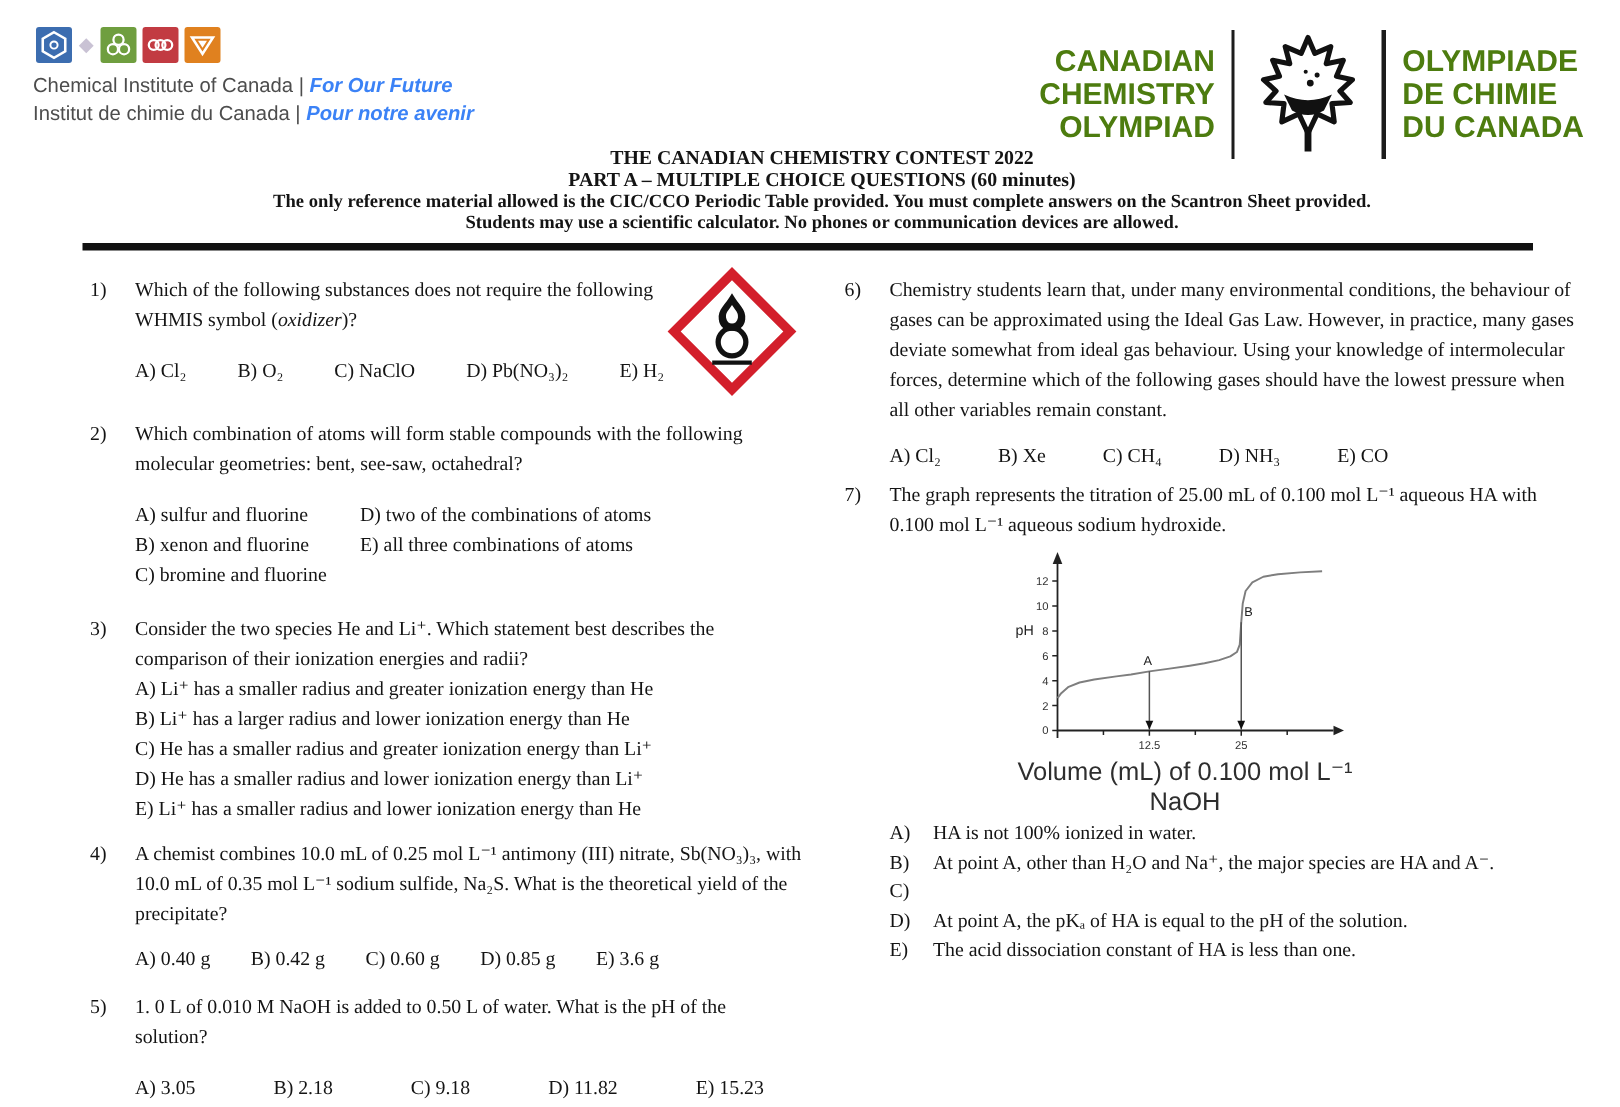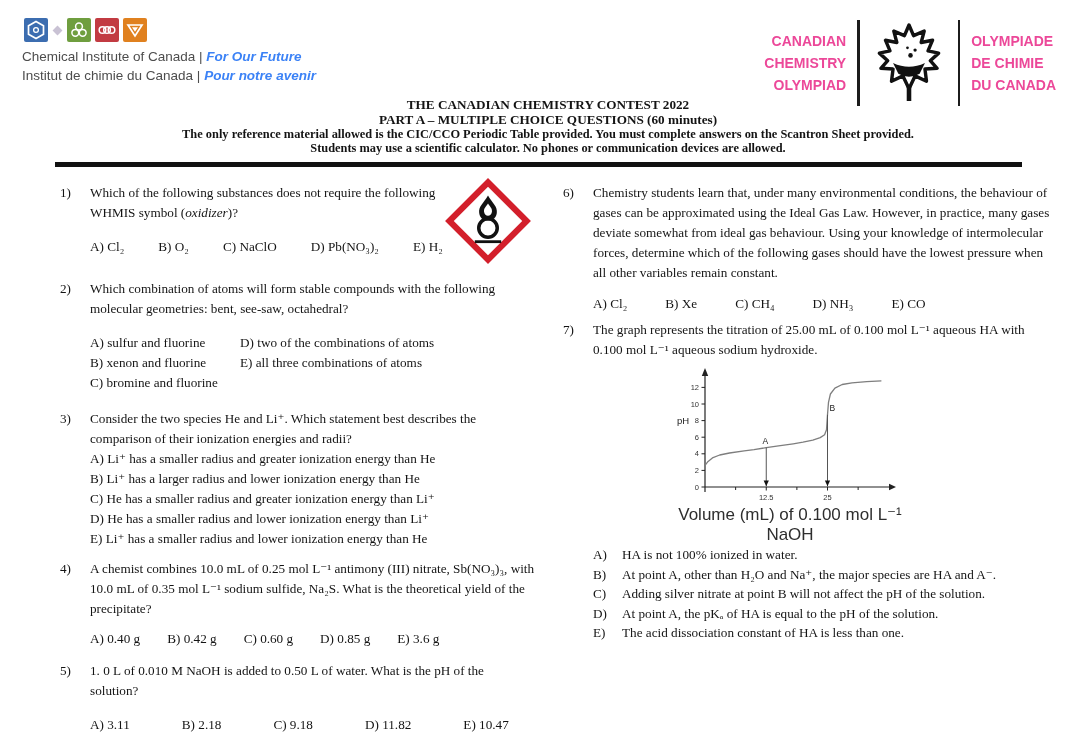--- a/index.html
+++ b/index.html
@@ -11,21 +11,21 @@
     color:#141414; font-size:13.2px; line-height:20px;
   }
   
   .logo-row { position:absolute; left:24px; top:18px; display:flex; align-items:center; gap:4px; }
   .logo-sq { width:24px; height:24px; border-radius:2px; display:flex; align-items:center; justify-content:center; }
   .logo-diamond { width:7px; height:7px; transform:rotate(45deg); margin:0 2px; }
   .cic-text { position:absolute; left:22px; top:47px; font-family:"Liberation Sans","DejaVu Sans",sans-serif; font-size:13.5px; line-height:19px; color:#4d4d4d; }
   .cic-text b { font-style:italic; color:#3b82f6; }
   
   .cco { position:absolute; right:24px; top:20px; display:flex; align-items:center; gap:11px; }
-  .cco-en, .cco-fr { font-family:"Liberation Sans","DejaVu Sans",sans-serif; font-weight:bold; font-size:14px; line-height:22px; color:#ec4899; }
+  .cco-en, .cco-fr { font-family:"Liberation Sans","DejaVu Sans",sans-serif; font-weight:bold; font-size:20px; line-height:22px; color:#4d7c0f; }
   .cco-en { text-align:right; }
   .cco-bar { width:2.5px; height:86px; background:#1c1c1c; }
   
   .center-head { position:absolute; left:0; right:0; top:98px; text-align:center; font-weight:bold;padding-left:16px; }
   .center-head .h1 { font-size:13.2px; line-height:14.5px; }
   .center-head .h2 { font-size:13.2px; line-height:14.5px; }
   .center-head .h3 { font-size:12.4px; line-height:14px; }
   .rule { position:absolute; left:55px; right:58px; top:162px; height:4px;
           border-top:2px solid #111; border-bottom:3.5px solid #111; }
   
@@ -187,25 +187,25 @@
           <span>E) 3.6 g</span>
         </div>
       </div>
     </div>
 
     <div class="q" id="q5">
       <div class="qnum">5)</div>
       <div class="qbody">
         <div style="width:420px">1. 0 L of 0.010 M NaOH is added to 0.50 L of water. What is the pH of the solution?</div>
         <div class="opt-row">
-          <span>A) 3.11</span>
+          <span>A) 3.05</span>
           <span>B) 2.18</span>
           <span>C) 9.18</span>
           <span>D) 11.82</span>
-          <span>E) 10.47</span>
+          <span>E) 15.23</span>
         </div>
       </div>
     </div>
 
   </div>
 
   <div class="col-right">
 
     <div class="q" id="q6">
       <div class="qnum">6)</div>
@@ -269,21 +269,20 @@
         <div class="q7opt">
           <span class="letter">A)</span>
             <span>HA is not 100% ionized in water.</span>
         </div>
         <div class="q7opt">
           <span class="letter">B)</span>
             <span>At point A, other than H₂O and Na⁺, the major species are HA and A⁻.</span>
         </div>
         <div class="q7opt">
           <span class="letter">C)</span>
-            <span>Adding silver nitrate at point B will not affect the pH of the solution.</span>
         </div>
         <div class="q7opt">
           <span class="letter">D)</span>
             <span>At point A, the pKₐ of HA is equal to the pH of the solution.</span>
         </div>
         <div class="q7opt">
           <span class="letter">E)</span>
             <span>The acid dissociation constant of HA is less than one.</span>
         </div>
       </div>

